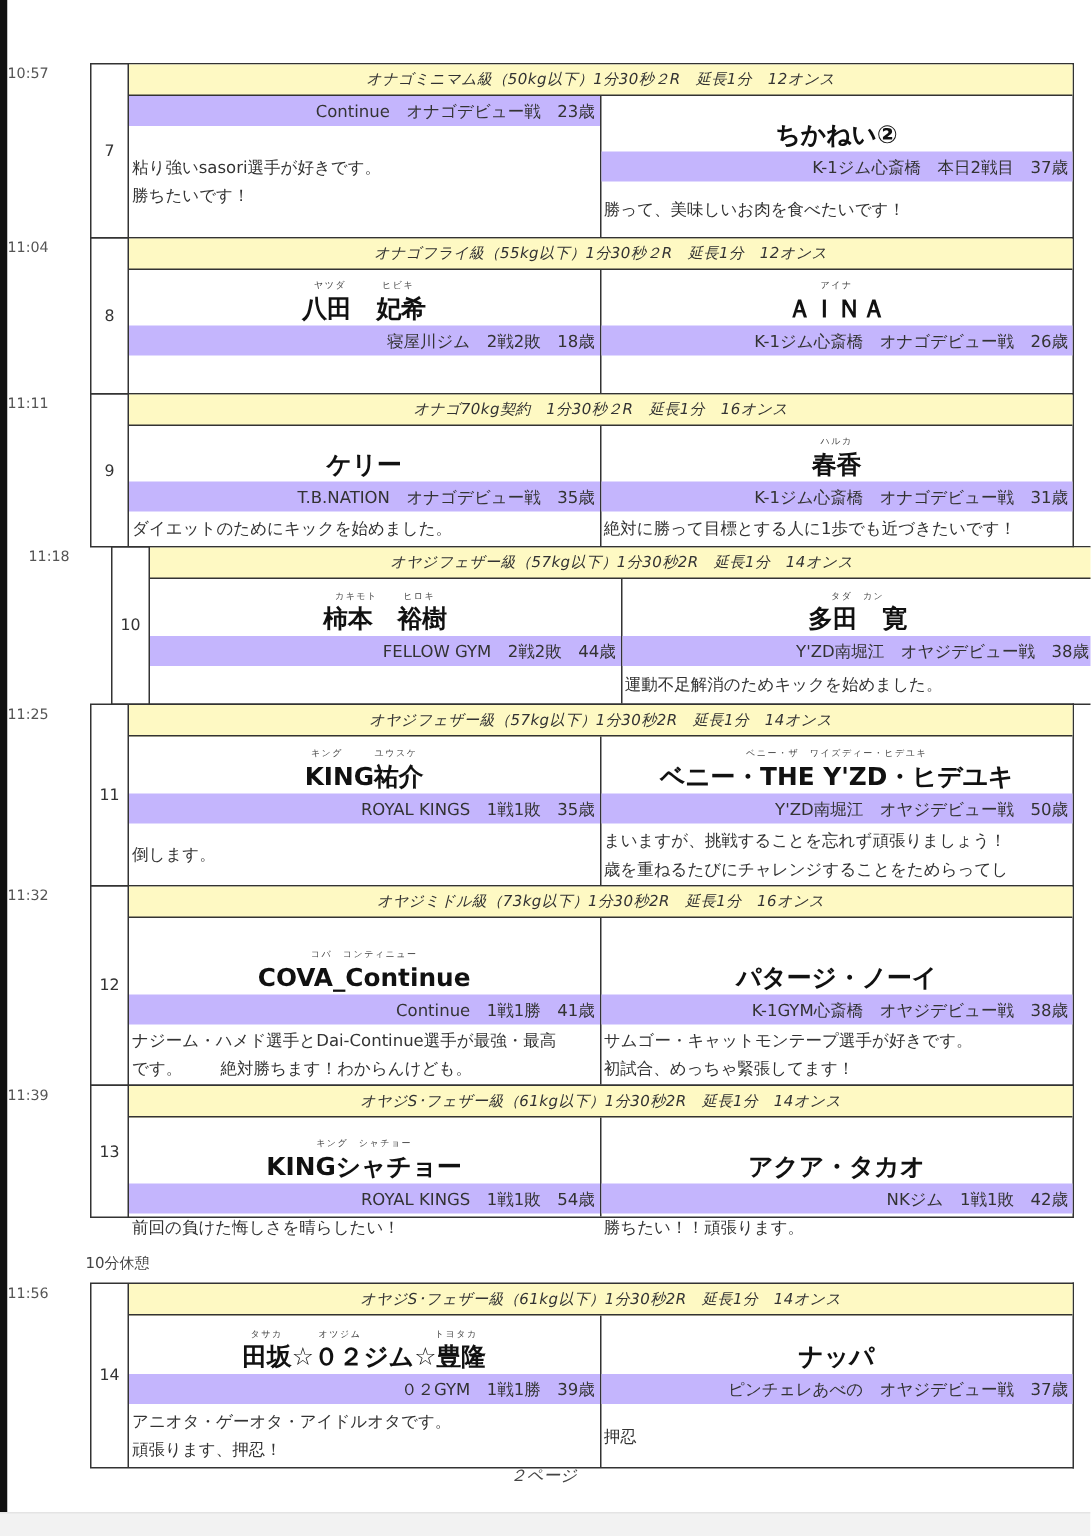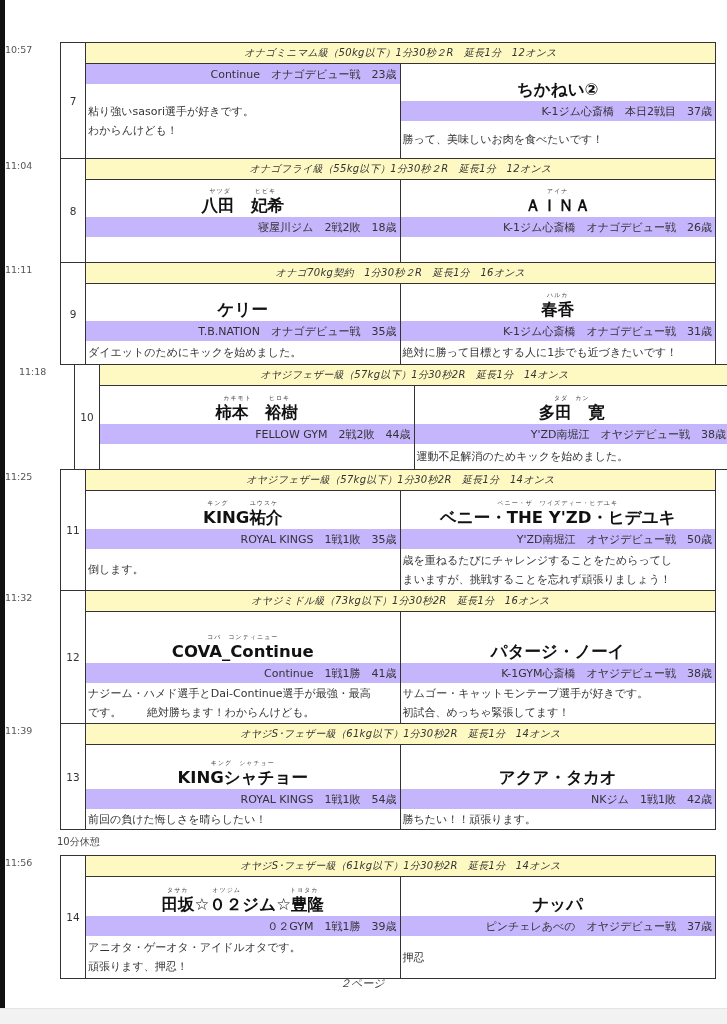--- a/index.html
+++ b/index.html
@@ -37,21 +37,21 @@
   <div class="bout" style="top:42px;height:117px;">
     <div class="time">10:57</div>
     <div class="num-col">7</div>
     <div class="content">
       <div class="weight">オナゴミニマム級（50kg以下）1分30秒２R　延長1分　12オンス</div>
       <div class="fighters">
         <div class="fighter red">
           <div class="info">Continue　オナゴデビュー戦　23歳</div>
           <div class="comment">
             <span>粘り強いsasori選手が好きです。</span>
-            <span>わからんけども！</span>
+            <span>勝ちたいです！</span>
           </div>
         </div>
         <div class="fighter blue">
           <div class="name-area" style="height:37px;">
             <div class="ruby"></div>
             <div class="name">ちかねい②</div>
           </div>
           <div class="info">K-1ジム心斎橋　本日2戦目　37歳</div>
           <div class="comment">
             <span>勝って、美味しいお肉を食べたいです！</span>
@@ -161,22 +161,22 @@
             <span>倒します。</span>
           </div>
         </div>
         <div class="fighter blue">
           <div class="name-area" style="height:38px;">
             <div class="ruby">ベニー・ザ　ワイズディー・ヒデユキ</div>
             <div class="name">ベニー・THE Y'ZD・ヒデユキ</div>
           </div>
           <div class="info">Y'ZD南堀江　オヤジデビュー戦　50歳</div>
           <div class="comment">
+            <span>まいますが、挑戦することを忘れず頑張りましょう！</span>
             <span>歳を重ねるたびにチャレンジすることをためらってし</span>
-            <span>まいますが、挑戦することを忘れず頑張りましょう！</span>
           </div>
         </div>
       </div>
     </div>
   </div>
 
   <div class="bout" style="top:590px;height:134px;">
     <div class="time">11:32</div>
     <div class="num-col">12</div>
     <div class="content">
@@ -201,21 +201,21 @@
           <div class="info">K-1GYM心斎橋　オヤジデビュー戦　38歳</div>
           <div class="comment">
             <span>サムゴー・キャットモンテープ選手が好きです。</span>
             <span>初試合、めっちゃ緊張してます！</span>
           </div>
         </div>
       </div>
     </div>
   </div>
 
-  <div class="bout" style="top:723px;height:107px;">
+  <div class="bout" style="top:723px;height:89px;">
     <div class="time">11:39</div>
     <div class="num-col">13</div>
     <div class="content">
       <div class="weight">オヤジS･フェザー級（61kg以下）1分30秒2R　延長1分　14オンス</div>
       <div class="fighters">
         <div class="fighter red">
           <div class="name-area" style="height:44px;">
             <div class="ruby">キング　シャチョー</div>
             <div class="name">KINGシャチョー</div>
           </div>

